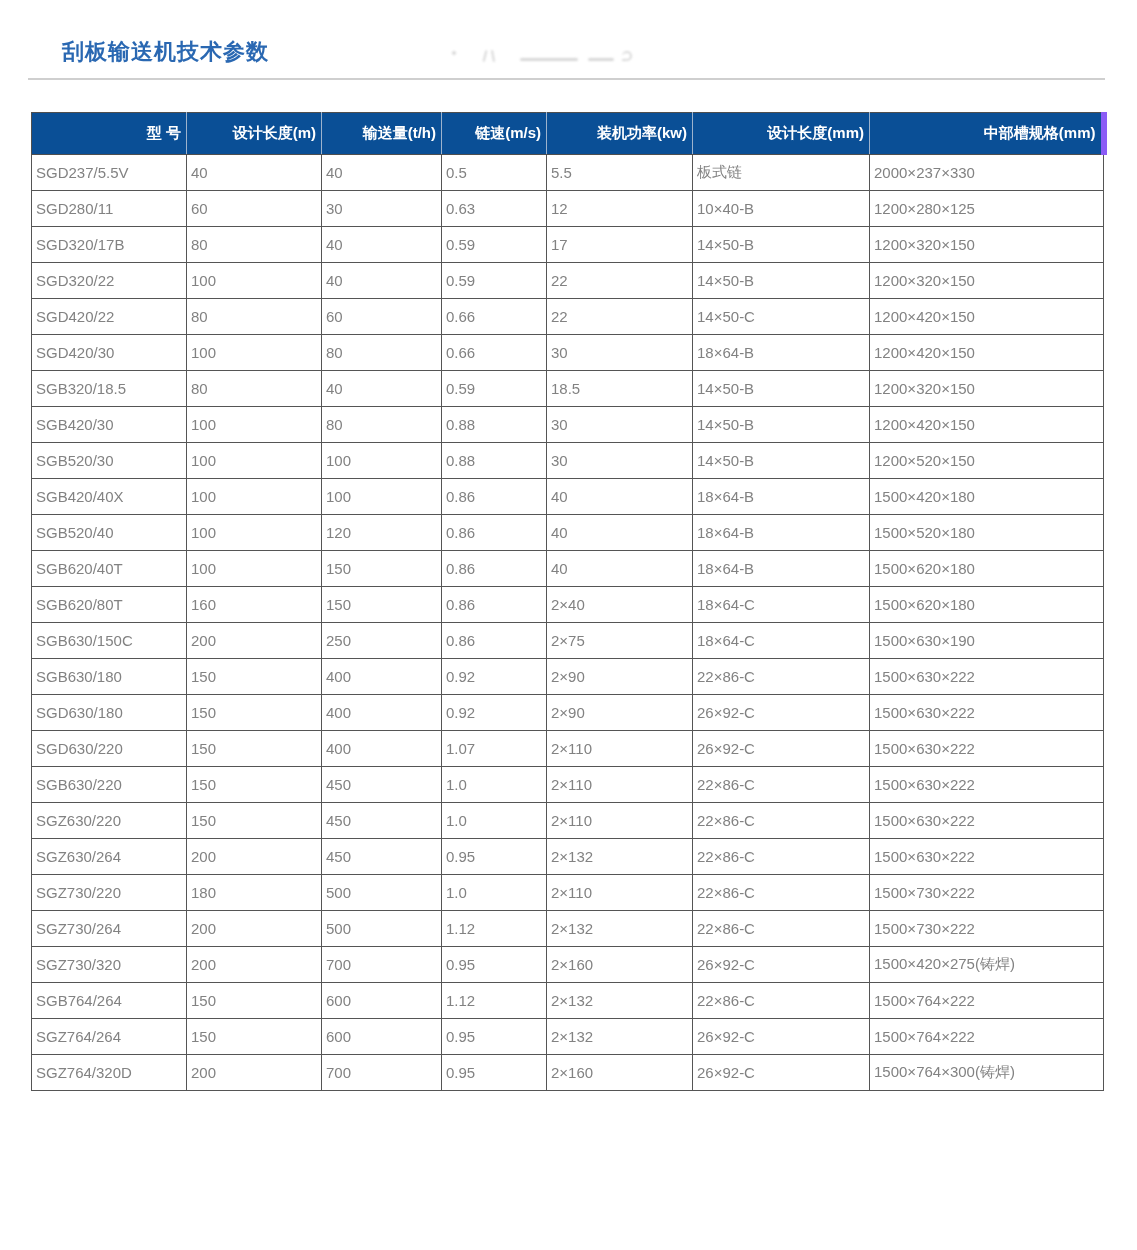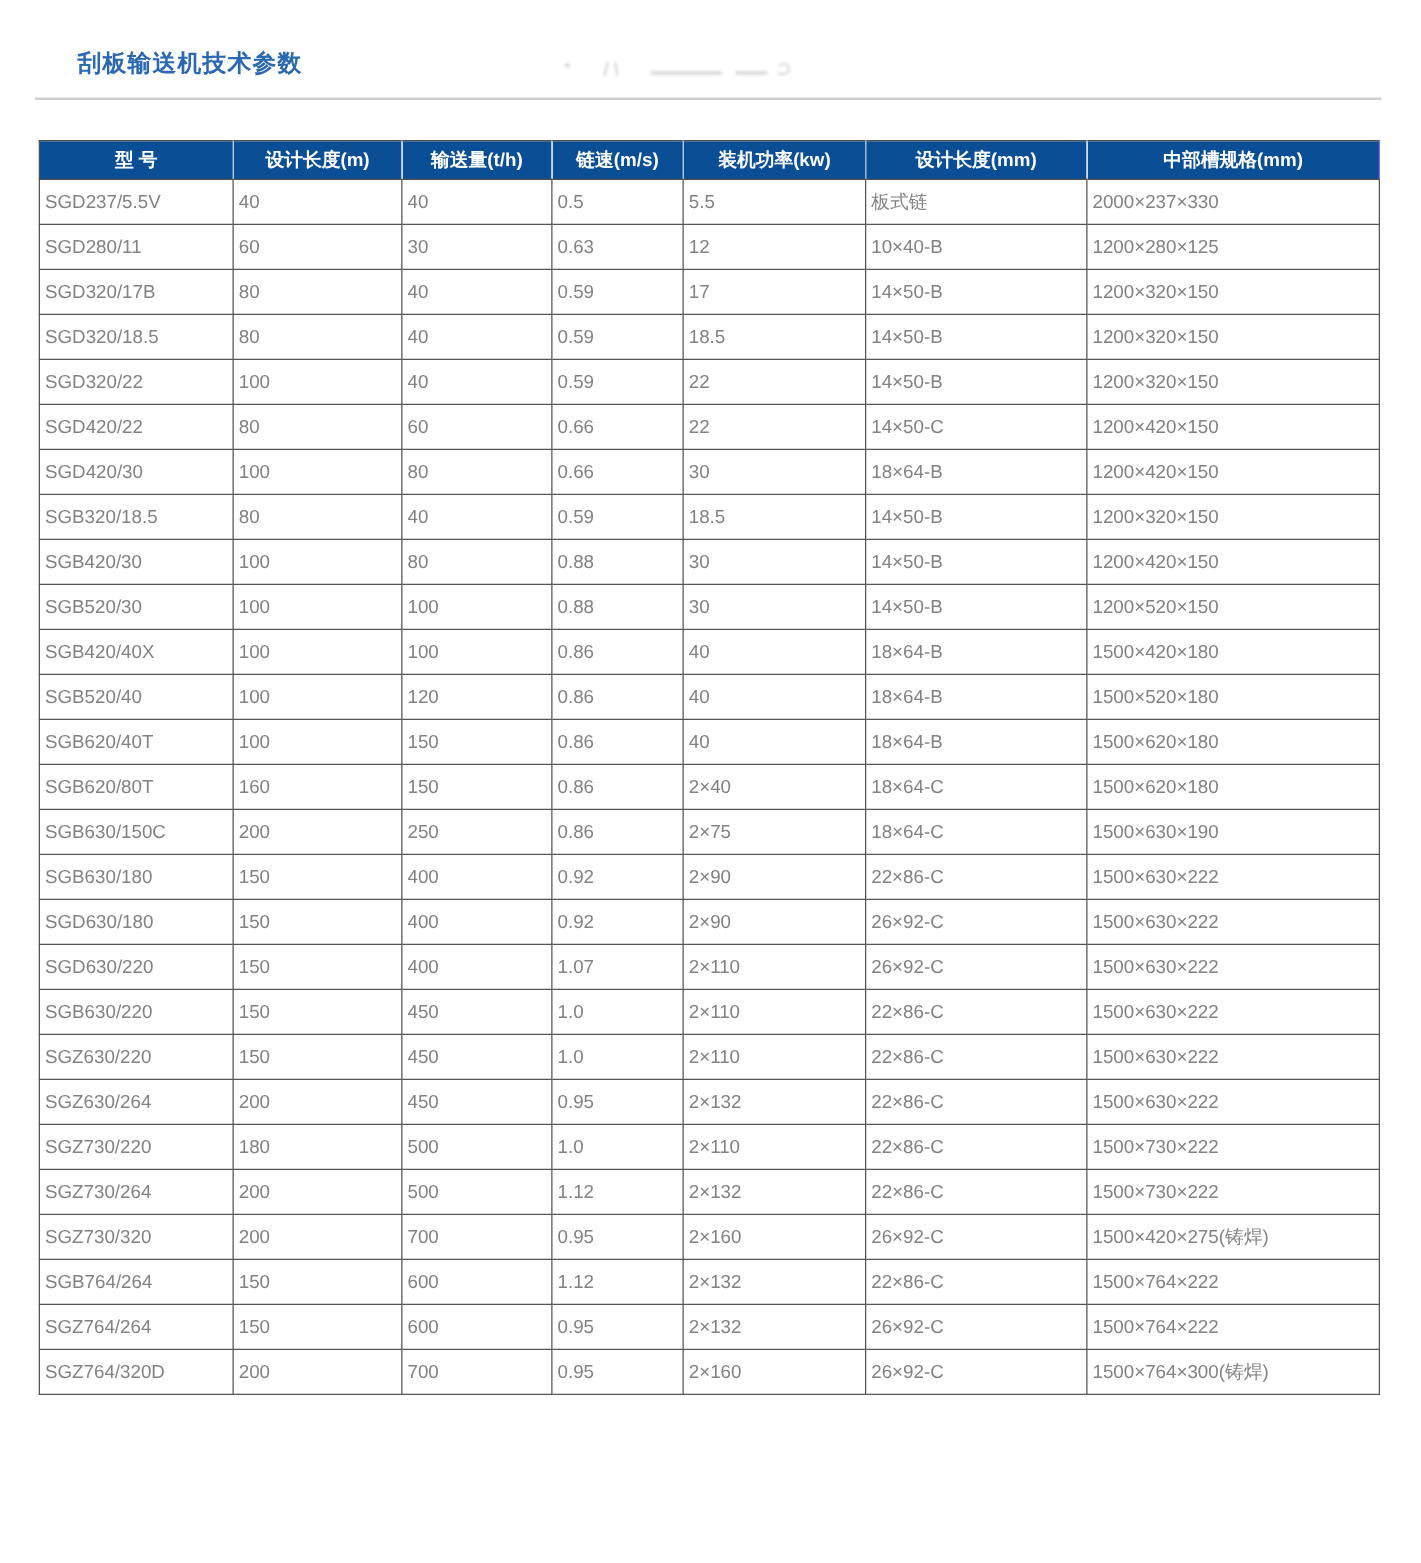--- a/index.html
+++ b/index.html
@@ -9,21 +9,21 @@
     min-height: 1250px;
     font-family: "Liberation Sans", "DejaVu Sans", sans-serif;
     position: relative;
   }
   .page { position: relative; width: 1137px; min-height: 1250px; }
 
   
   .title-bar { position: relative; padding: 38px 0 0 62px; height: 78px; }
   h1.page-title {
     display: inline-block;
-    font-size: 19px;
+    font-size: 22px;
     font-weight: bold;
     color: var(--title-color, #2a68b2);
     letter-spacing: 1px;
     line-height: 28px;
   }
   
   .smudge { position: absolute; left: 452px; top: 46px; filter: blur(1.2px); opacity: .55; }
   .smudge i {
     display: inline-block;
     background: #b9b9b9;
@@ -57,32 +57,32 @@
   col.c2 { width: 120px; }
   col.c3 { width: 105px; }
   col.c4 { width: 146px; }
   col.c5 { width: 177px; }
   col.c6 { width: 234px; }
 
   thead th {
     background: var(--header-bg, #0a4f96);
     color: var(--header-text, #ffffff);
     font-weight: bold;
-    text-align: center;
-    height: 31px;
+    text-align: right;
+    height: 42px;
     padding: 0 5px;
     border-top: 1px solid #4f4f4f;
     border-bottom: 1px solid #4f4f4f;
     border-left: 1px solid #9db3cd;
     border-right: 1px solid #9db3cd;
     white-space: nowrap;
     overflow: hidden;
   }
   thead th:first-child { border-left: 1px solid #4f4f4f; }
-  thead th:last-child  { border-right: 1px solid #8b5cf6; }
+  thead th:last-child  { border-right: 6px solid #8b5cf6; }
 
   tbody td {
     background: #ffffff;
     color: var(--body-text, #828282);
     height: 36px;
     padding: 0 4px;
     border: 1px solid var(--border-color, #555555);
     text-align: left;
     white-space: nowrap;
     overflow: hidden;
@@ -145,29 +145,20 @@
         <tr>
           <td>SGD320/17B</td>
           <td>80</td>
           <td>40</td>
           <td>0.59</td>
           <td>17</td>
           <td>14×50-B</td>
           <td>1200×320×150</td>
         </tr>
         <tr>
-          <td>SGD320/18.5</td>
-          <td>80</td>
-          <td>40</td>
-          <td>0.59</td>
-          <td>18.5</td>
-          <td>14×50-B</td>
-          <td>1200×320×150</td>
-        </tr>
-        <tr>
           <td>SGD320/22</td>
           <td>100</td>
           <td>40</td>
           <td>0.59</td>
           <td>22</td>
           <td>14×50-B</td>
           <td>1200×320×150</td>
         </tr>
         <tr>
           <td>SGD420/22</td>

